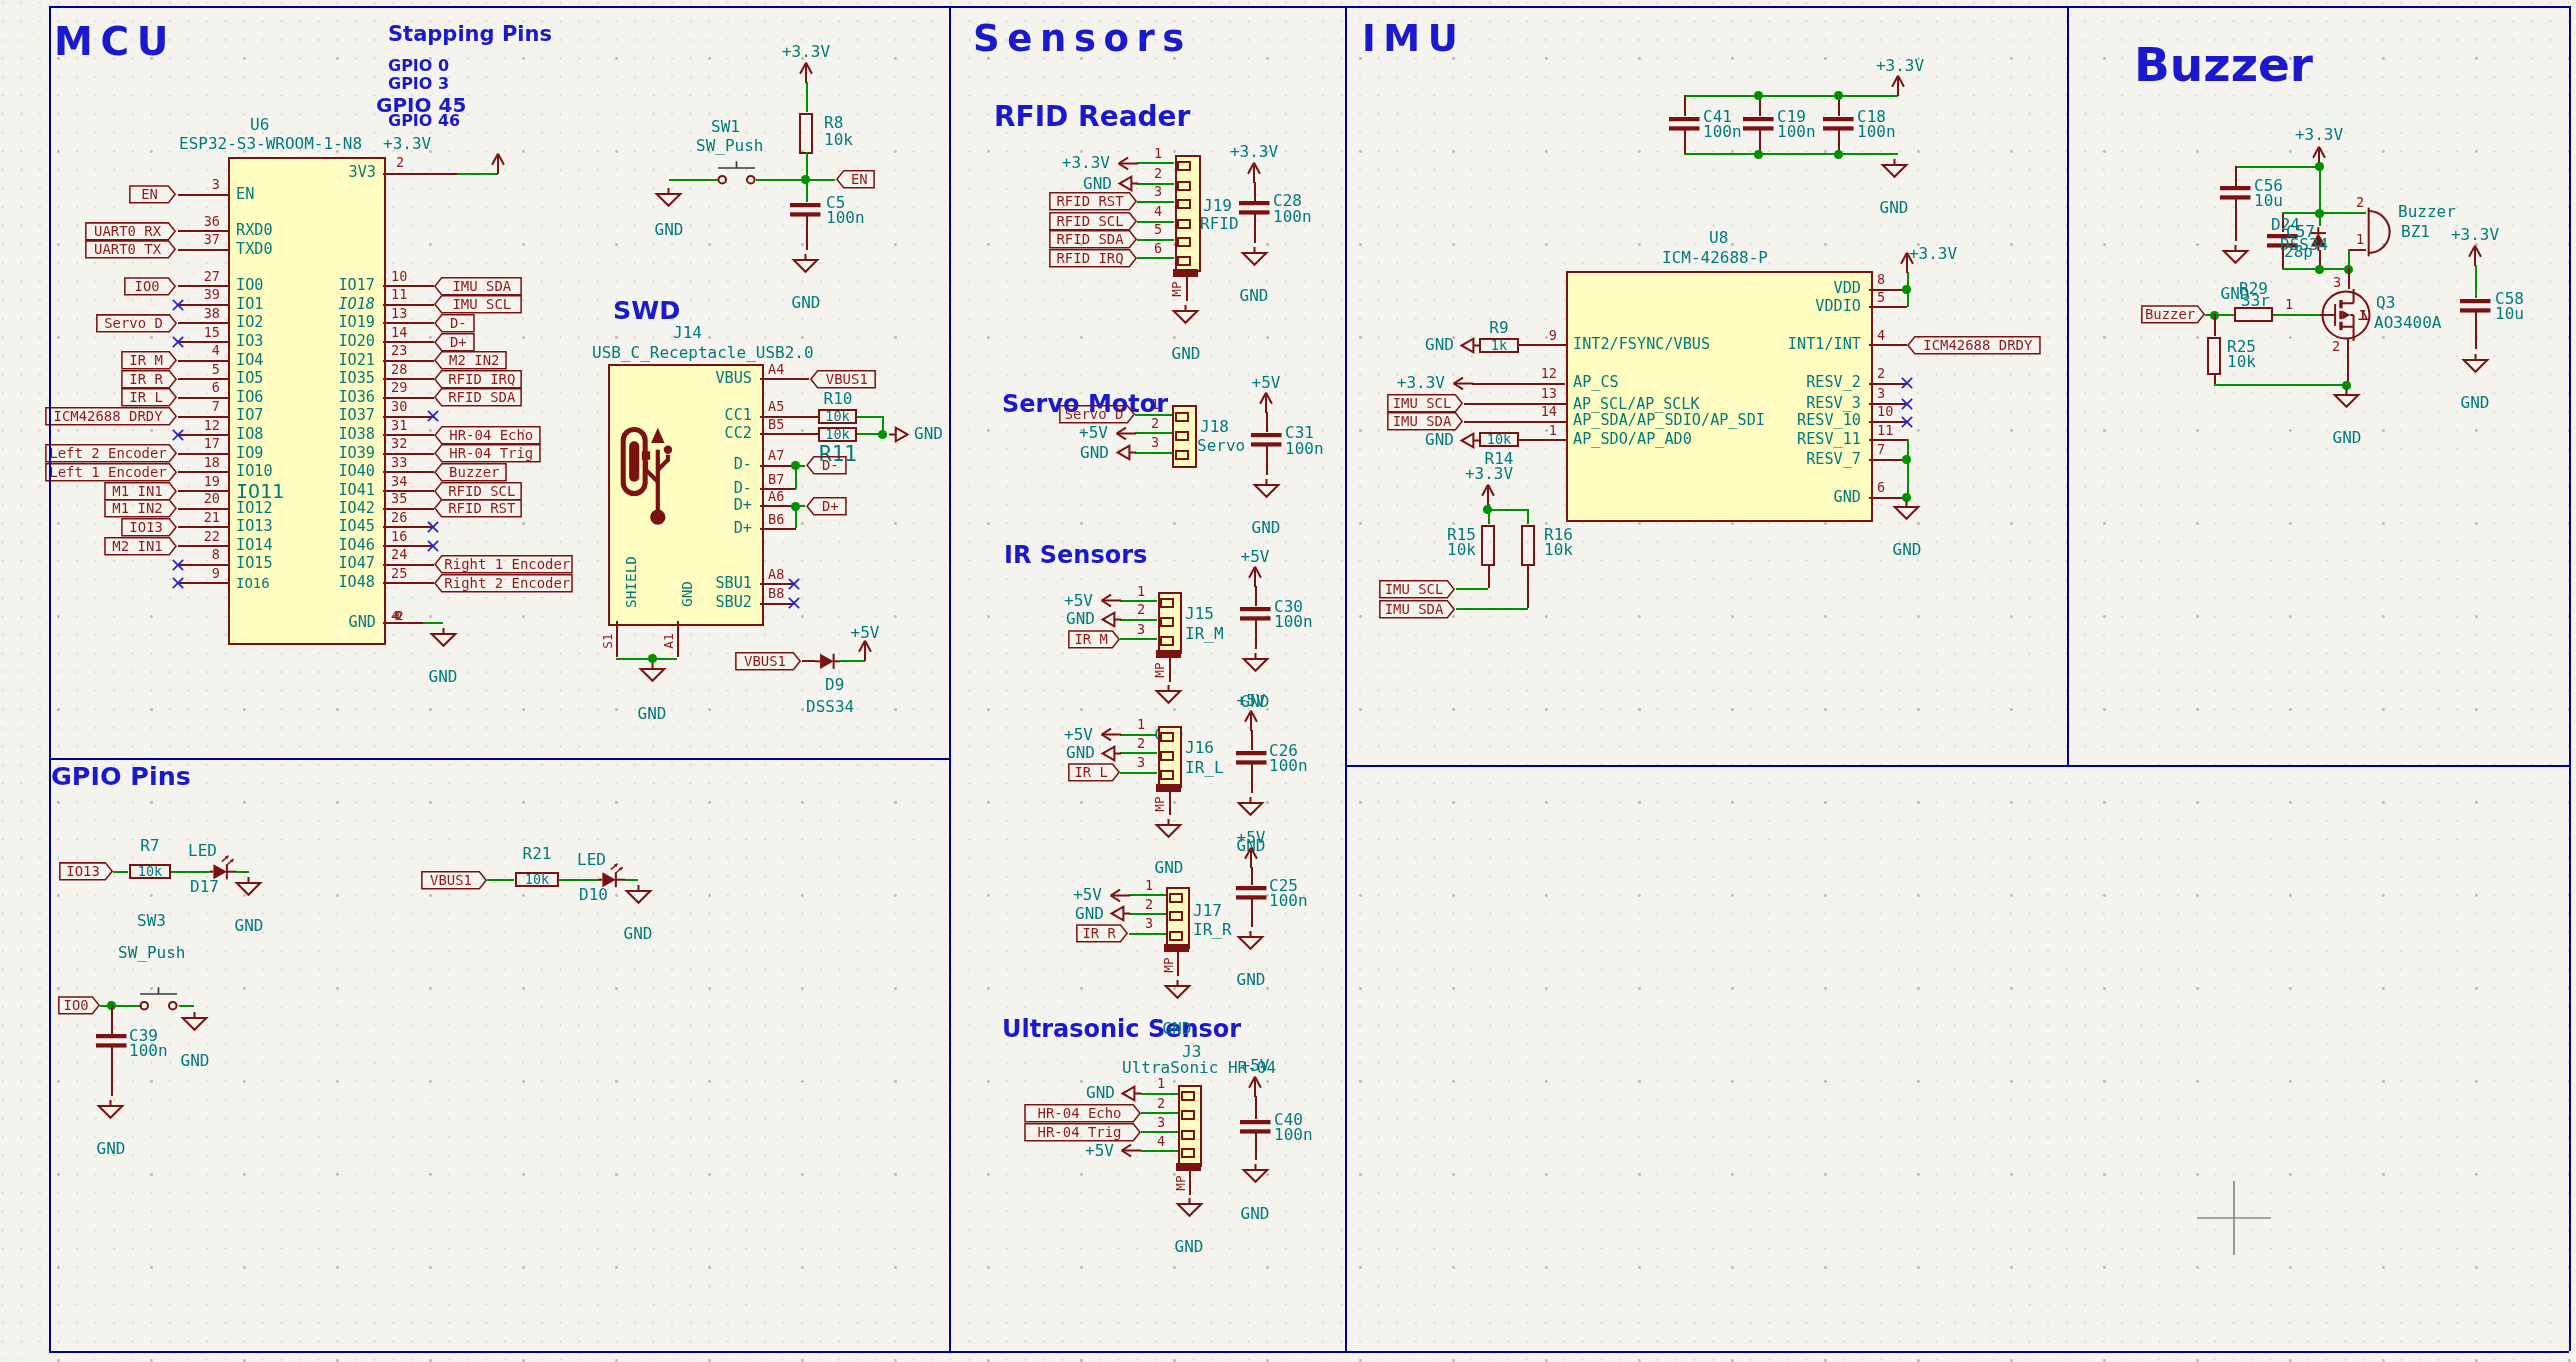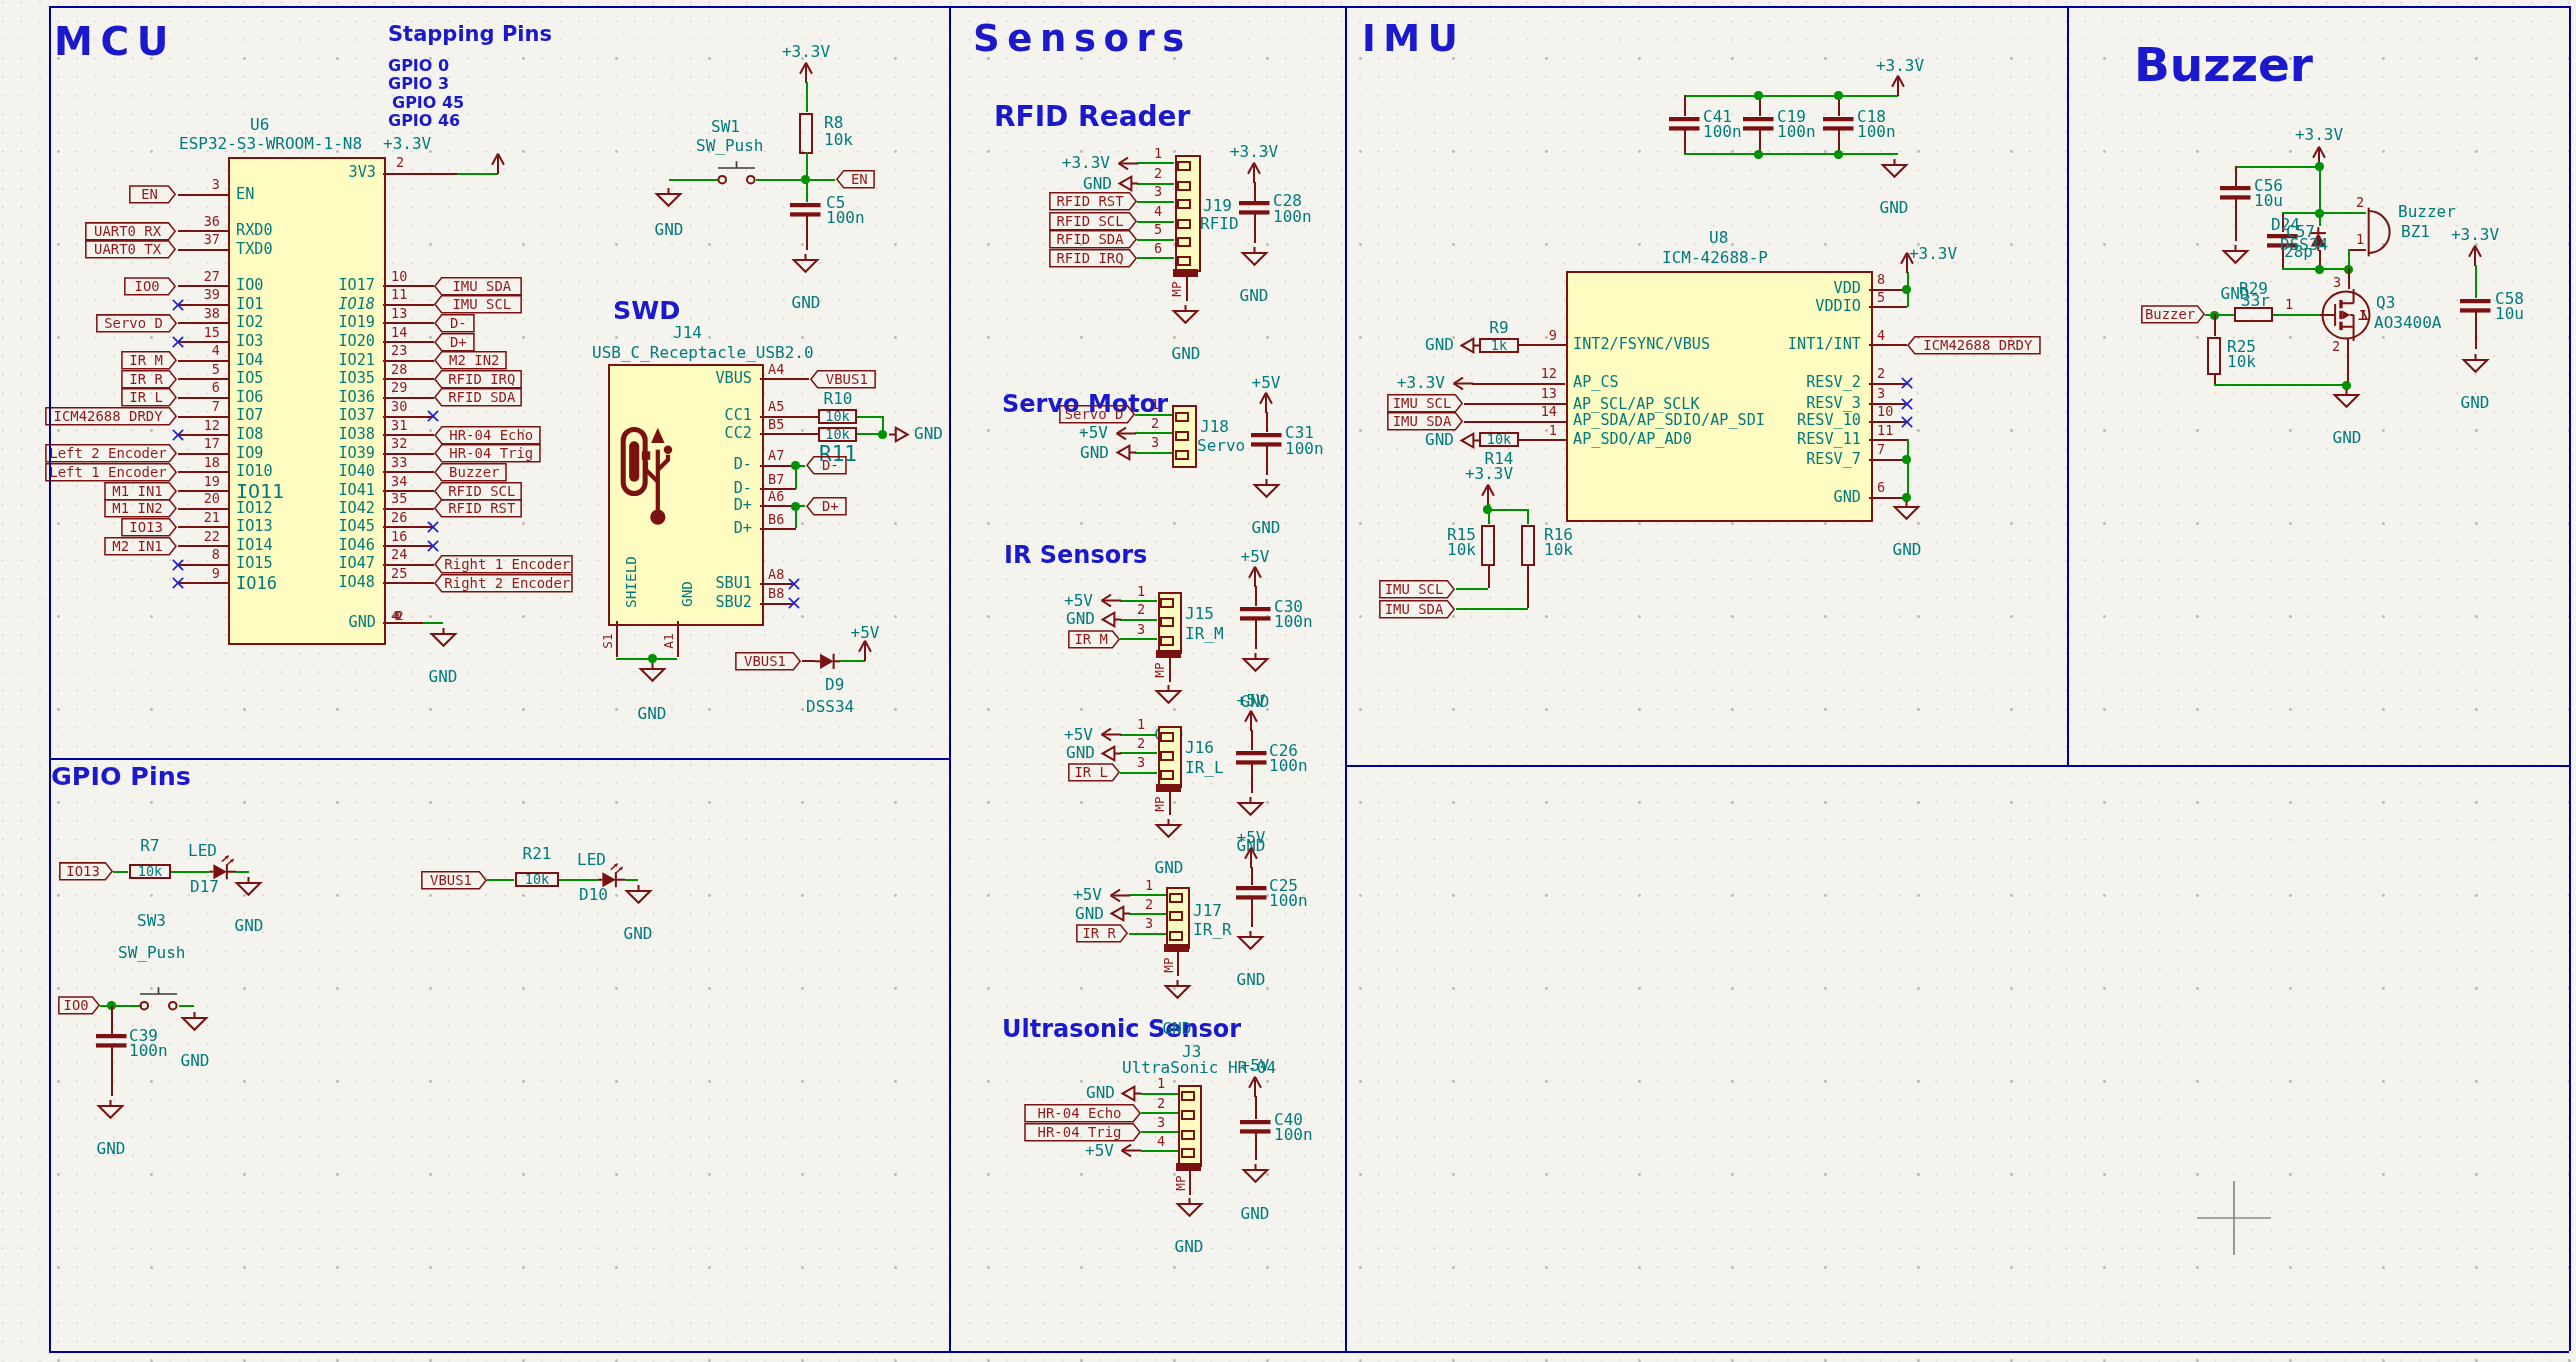--- a/index.html
+++ b/index.html
@@ -15,21 +15,21 @@
   svg{display:block;overflow:visible;}
 </style>
 </head>
 <body>
 
 <div id="canvas">
   <div class="ttl" style="left:54px;top:22px;font-size:39px;letter-spacing:7.6px">MCU</div>
   <div class="ttl" style="left:388px;top:24px;font-size:21px">Stapping Pins</div>
   <div class="ttl" style="left:388px;top:58px;font-size:16px">GPIO 0</div>
   <div class="ttl" style="left:388px;top:76px;font-size:16px">GPIO 3</div>
-  <div class="ttl" style="left:392px;top:95px;font-size:16px">GPIO 45</div>
+  <div class="ttl" style="left:376px;top:95px;font-size:20px">GPIO 45</div>
   <div class="ttl" style="left:388px;top:113px;font-size:16px">GPIO 46</div>
   <div class="ttl" style="left:613px;top:298px;font-size:25.4px">SWD</div>
   <div class="ttl" style="left:51px;top:764px;font-size:25.4px">GPIO Pins</div>
   <div class="ttl" style="left:973px;top:20.3px;font-size:37px;letter-spacing:7.6px">Sensors</div>
   <div class="ttl" style="left:994px;top:103px;font-size:28px">RFID Reader</div>
   <div class="ttl" style="left:1002px;top:392px;font-size:24px">Servo Motor</div>
   <div class="ttl" style="left:1004px;top:543px;font-size:24px">IR Sensors</div>
   <div class="ttl" style="left:1002px;top:1017px;font-size:24px">Ultrasonic Sensor</div>
   <div class="ttl" style="left:1362px;top:20.3px;font-size:37px;letter-spacing:7.6px">IMU</div>
   <div class="ttl" style="left:2134px;top:41px;font-size:47px;font-weight:800">Buzzer</div>
@@ -165,21 +165,21 @@
       </svg></div>
     <div class="abs" style="left: 178px; top: 564px; width: 51px; height: 1.7px; background: rgb(122, 18, 18);"></div>
     <div class="abs" style="left: 220px; top: 555px; font-size: 13.5px; color: rgb(143, 26, 26); transform: translate(-100%, -50%);">8</div>
     <div class="abs" style="left: 236px; top: 564px; font-size: 15.2px; color: rgb(0, 123, 123); transform: translateY(-50%);">IO15</div>
     <div class="abs" style="left: 172px; top: 559px;"><svg width="12" height="12" viewBox="0 0 14 14">
         <line x1="1" y1="1" x2="13" y2="13" stroke="#2424cc" stroke-width="2"></line>
         <line x1="13" y1="1" x2="1" y2="13" stroke="#2424cc" stroke-width="2"></line>
       </svg></div>
     <div class="abs" style="left: 178px; top: 582px; width: 51px; height: 1.7px; background: rgb(122, 18, 18);"></div>
     <div class="abs" style="left: 220px; top: 574px; font-size: 13.5px; color: rgb(143, 26, 26); transform: translate(-100%, -50%);">9</div>
-    <div class="abs" style="left: 236px; top: 583px; font-size: 17px; color: rgb(0, 123, 123); transform: translateY(-50%);">IO16</div>
+    <div class="abs" style="left: 236px; top: 583px; font-size: 14px; color: rgb(0, 123, 123); transform: translateY(-50%);">IO16</div>
     <div class="abs" style="left: 172px; top: 577px;"><svg width="12" height="12" viewBox="0 0 14 14">
         <line x1="1" y1="1" x2="13" y2="13" stroke="#2424cc" stroke-width="2"></line>
         <line x1="13" y1="1" x2="1" y2="13" stroke="#2424cc" stroke-width="2"></line>
       </svg></div>
     <div class="abs" style="left: 383px; top: 285px; width: 51px; height: 1.7px; background: rgb(122, 18, 18);"></div>
     <div class="abs" style="left: 391px; top: 277px; font-size: 13.5px; color: rgb(143, 26, 26); transform: translateY(-50%);">10</div>
     <div class="abs" style="left: 375px; top: 286px; font-size: 15.2px; color: rgb(0, 123, 123); transform: translate(-100%, -50%);">IO17</div>
     <div class="abs" style="left: 434px; top: 277px;"><svg width="88" height="20.3" viewBox="0 0 104 24">
         <path d="M9,1 H103 V21 H9 L1,11 Z" stroke="#7a1212" fill="none" stroke-width="1.8"></path>
       <text x="56.5" y="17" text-anchor="middle" font-family="DejaVu Sans Mono,monospace" font-size="16.5" fill="#8f1a1a">IMU_SDA</text>

